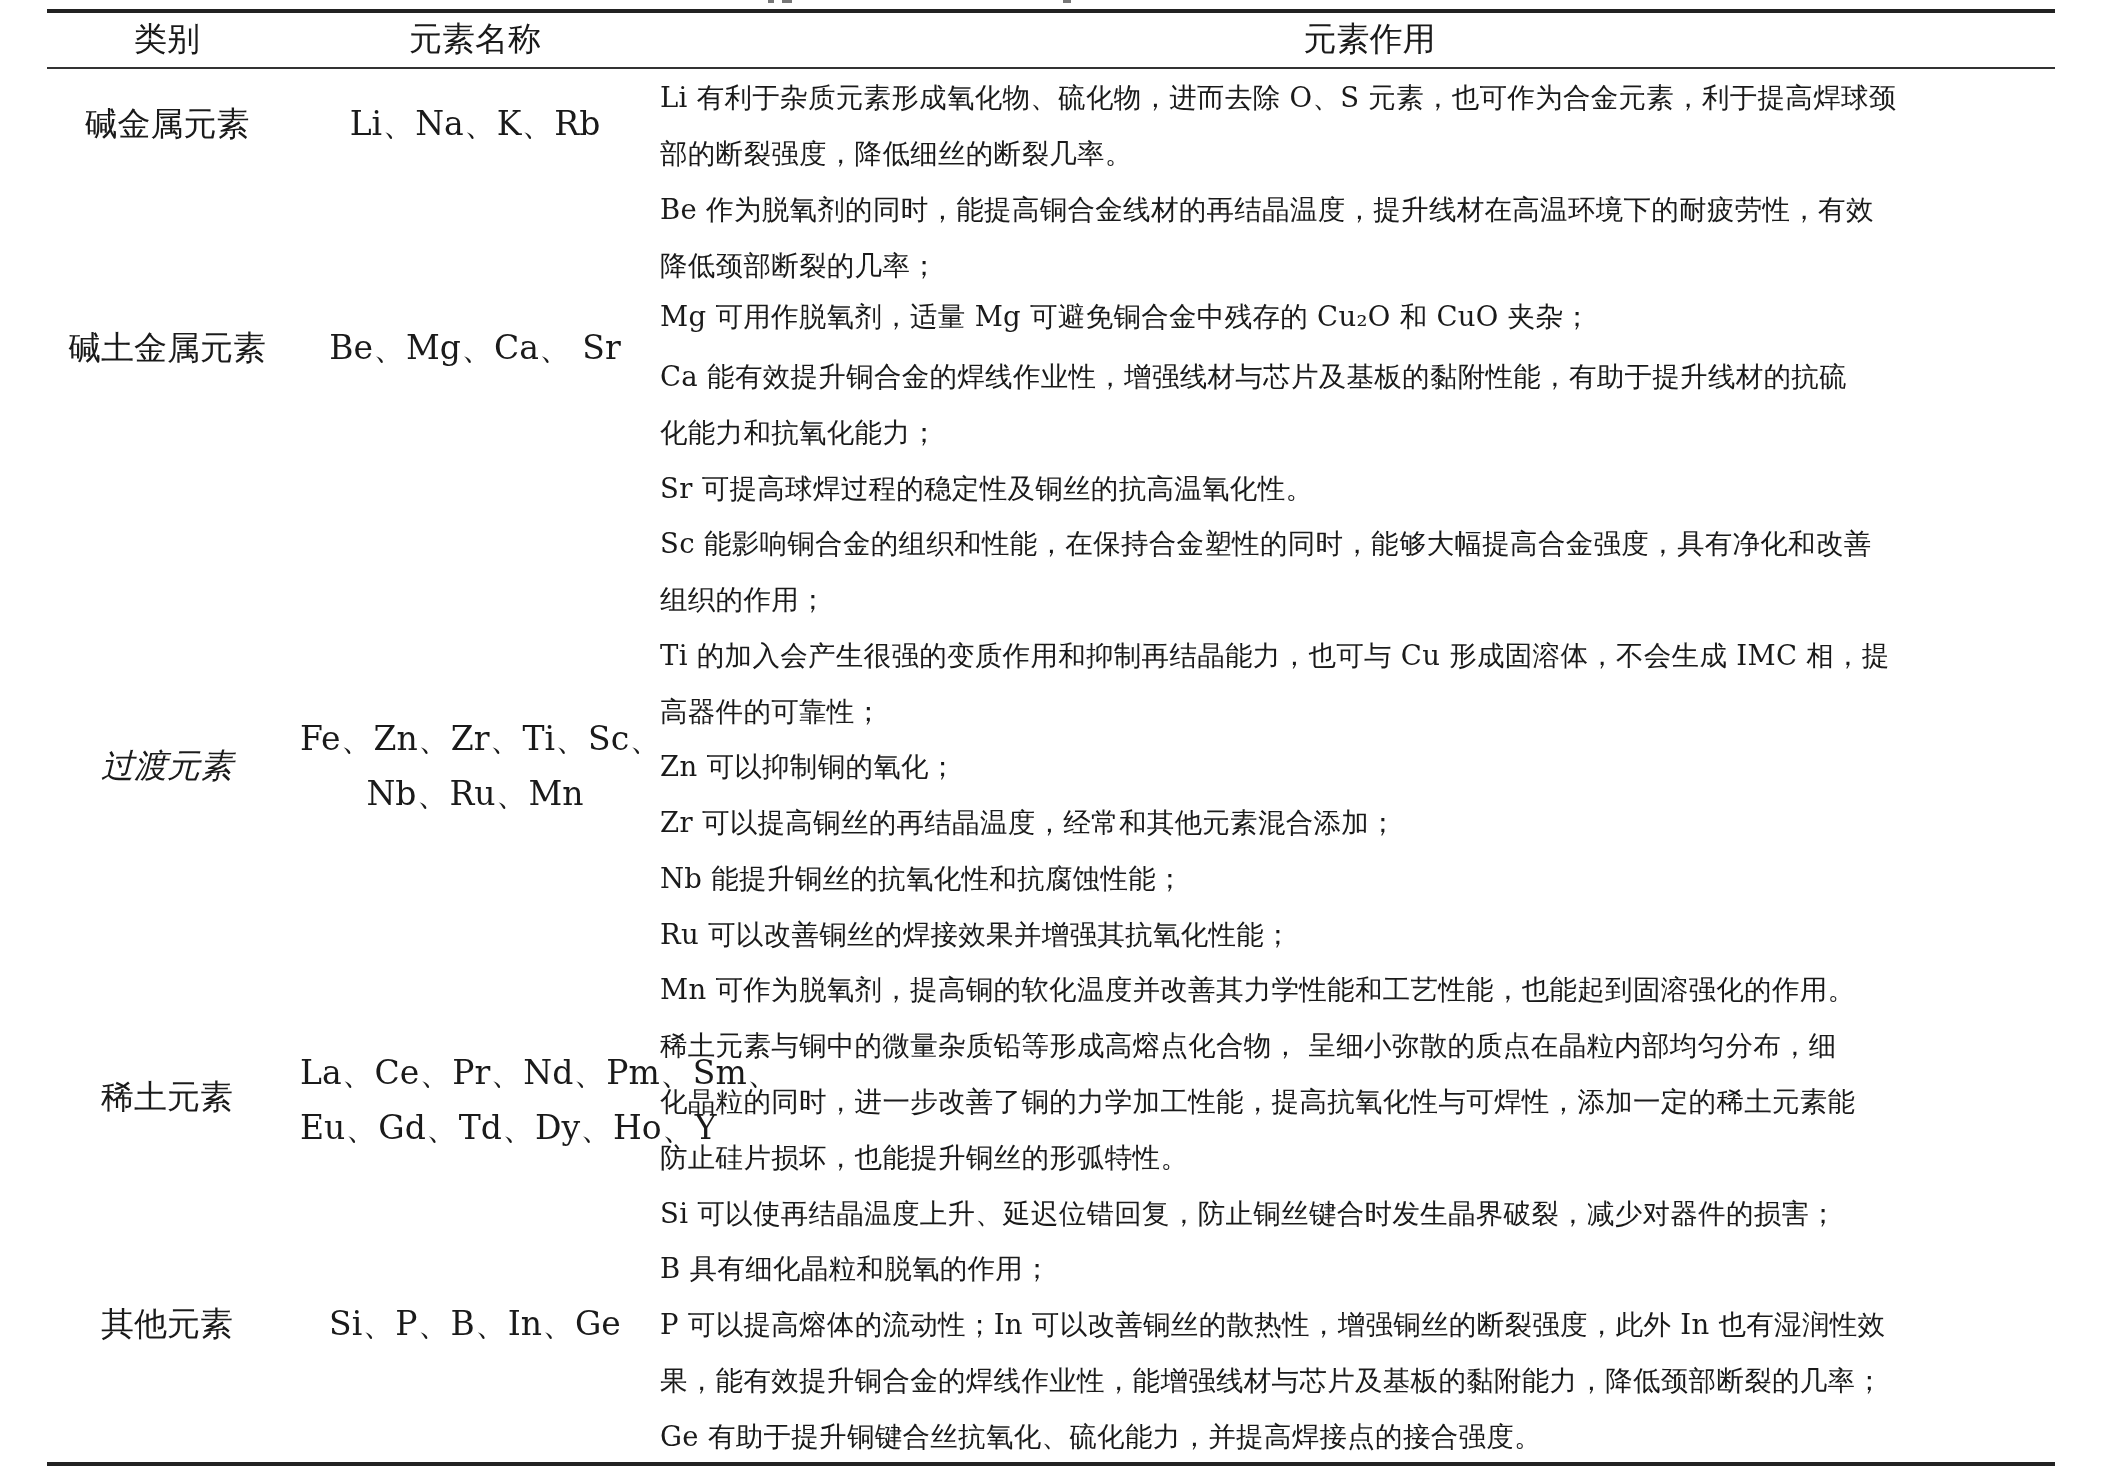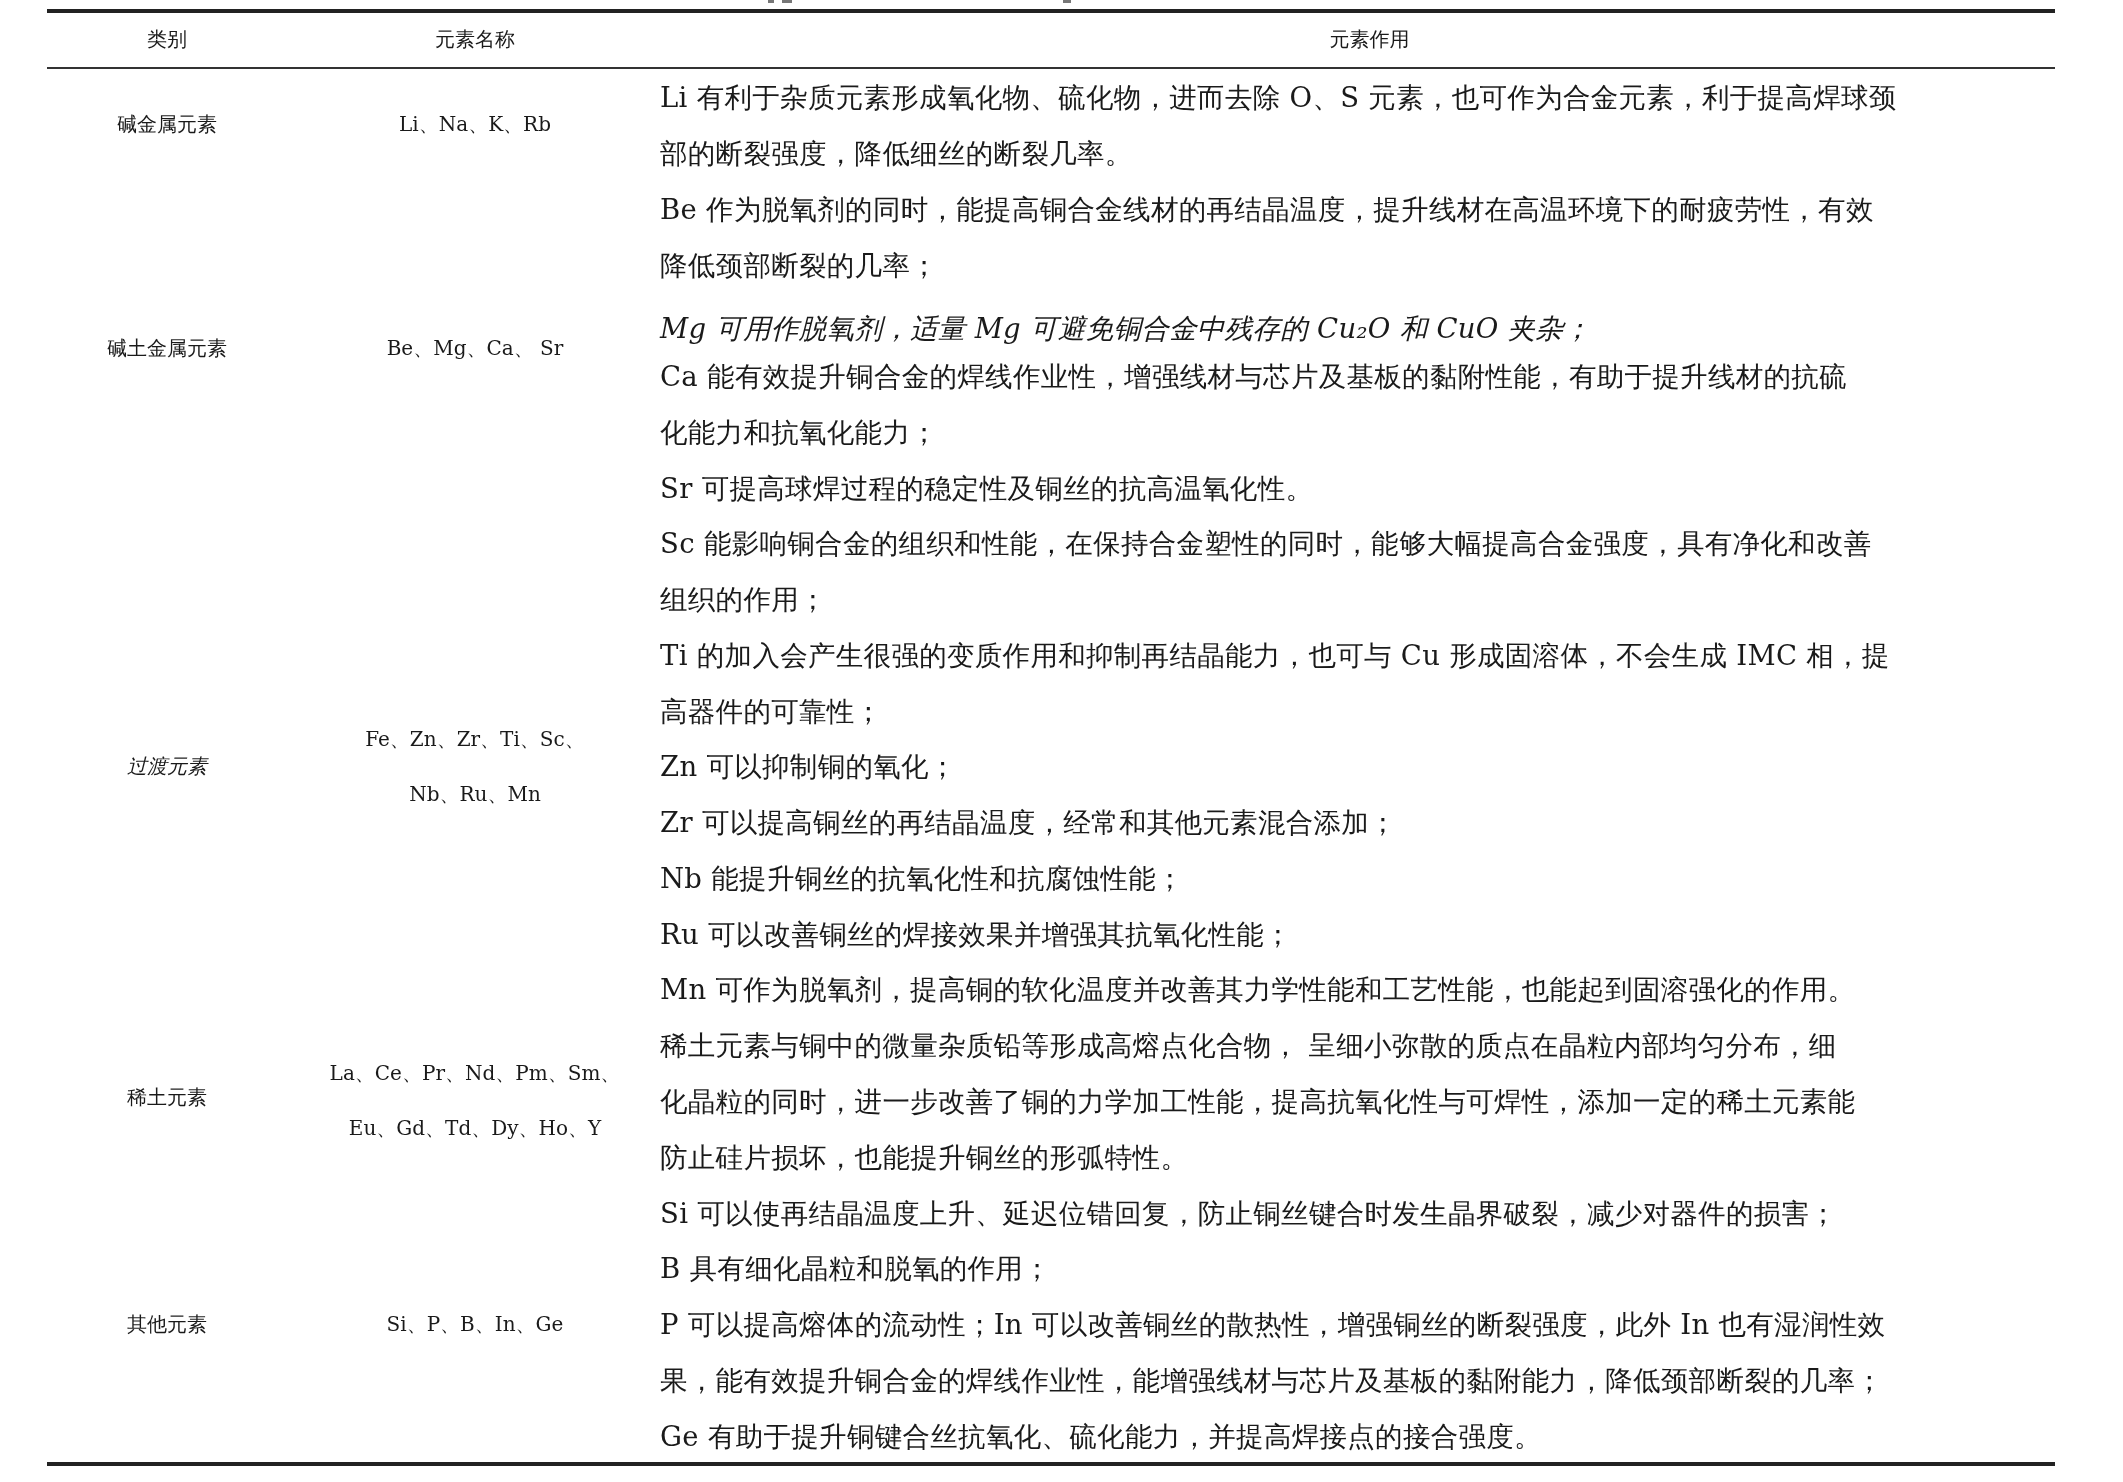--- a/index.html
+++ b/index.html
@@ -1,21 +1,21 @@
 <!DOCTYPE html>
 <html><head>
 <meta charset="utf-8">
 <style>
   html, body { margin: 0; padding: 0; background: #ffffff; }
   body { width: 2123px; height: 1482px; position: relative; overflow: hidden;
          font-family: "DejaVu Serif", "Liberation Serif", serif; color: #1a1a1a; }
   .rule { position: absolute; left: 47px; width: 2008px; background: #222; }
   .rule.thick { height: 4px; }
   .rule.thin { height: 2px; background: #333; }
-  .cell { position: absolute; white-space: nowrap; font-size: 20px; line-height: 56px; }
+  .cell { position: absolute; white-space: nowrap; font-size: 33px; line-height: 56px; }
   .c1 { left: 47px; width: 240px; text-align: center; }
   .c2 { left: 300px; width: 350px; text-align: center; }
   .hdr3 { left: 676px; width: 1387px; text-align: center; }
   .line { position: absolute; left: 660px; font-size: 27.5px; line-height: 56px; white-space: nowrap; letter-spacing: 0.3px; text-align: center; }
   .frag { position: absolute; top: 0; height: 3px; background: #777; }
 </style>
 </head>
 <body>
 
 <div class="frag" style="left:768px;width:6px;"></div>
@@ -39,21 +39,21 @@
     <div class="cell c2" style="top:96px;">Li、Na、K、Rb</div>
     <div class="line" style="top:69px;">Li 有利于杂质元素形成氧化物、硫化物，进而去除 O、S 元素，也可作为合金元素，利于提高焊球颈</div>
     <div class="line" style="top:125px;">部的断裂强度，降低细丝的断裂几率。</div>
   </div>
 
   <div>
     <div class="cell c1" style="top:320px;">碱土金属元素</div>
     <div class="cell c2" style="top:320px;">Be、Mg、Ca、 Sr</div>
     <div class="line" style="top:181px;">Be 作为脱氧剂的同时，能提高铜合金线材的再结晶温度，提升线材在高温环境下的耐疲劳性，有效</div>
     <div class="line" style="top:237px;">降低颈部断裂的几率；</div>
-    <div class="line" style="top:300px;font-style:italic;">Mg 可用作脱氧剂，适量 Mg 可避免铜合金中残存的 Cu₂O 和 CuO 夹杂；</div>
+    <div class="line" style="top:288px;">Mg 可用作脱氧剂，适量 Mg 可避免铜合金中残存的 Cu₂O 和 CuO 夹杂；</div>
     <div class="line" style="top:348px;">Ca 能有效提升铜合金的焊线作业性，增强线材与芯片及基板的黏附性能，有助于提升线材的抗硫</div>
     <div class="line" style="top:404px;">化能力和抗氧化能力；</div>
     <div class="line" style="top:460px;">Sr 可提高球焊过程的稳定性及铜丝的抗高温氧化性。</div>
   </div>
 
   <div>
     <div class="cell c1" style="top:738px;font-style:italic;">过渡元素</div>
     <div class="cell c2" style="top:711px;">Fe、Zn、Zr、Ti、Sc、</div>
     <div class="cell c2" style="top:766px;">Nb、Ru、Mn</div>
     <div class="line" style="top:515px;">Sc 能影响铜合金的组织和性能，在保持合金塑性的同时，能够大幅提高合金强度，具有净化和改善</div>

